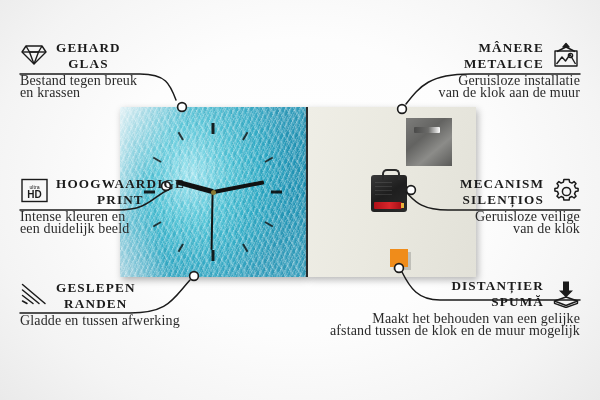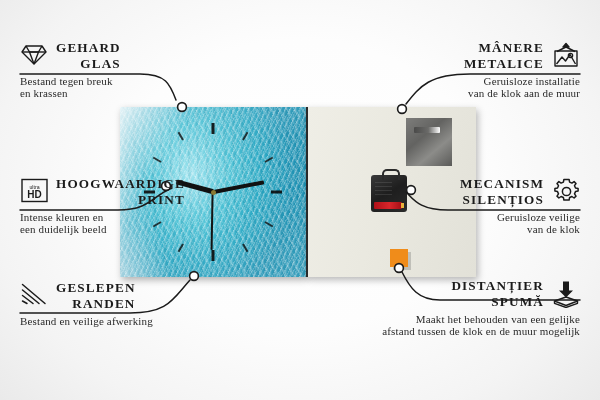--- a/index.html
+++ b/index.html
@@ -45,26 +45,26 @@
   .feat-title {
     font-family: "Liberation Serif", serif;
     font-size: 13.2px;
     font-weight: 700;
     letter-spacing: 1.15px;
     color: #1b1b1b;
     line-height: 15.5px;
     text-transform: uppercase;
     white-space: pre-line;
   }
-  .feature.left .feat-title { text-align: right; }
+  .feature.left .feat-title { text-align: center; }
   .feature.right .feat-title { text-align: right; }
 
   .feat-desc {
     font-family: "Liberation Serif", serif;
-    font-size: 11px;
+    font-size: 14px;
     color: #2a2a2a;
     line-height: 12.4px;
     letter-spacing: 0.15px;
     white-space: pre-line;
     margin-top: 4px;
   }
   .feature.left .feat-desc { text-align: left; }
   .feature.right .feat-desc { text-align: right; }
 
   .icon-box {
@@ -325,21 +325,21 @@
             <line x1="1.5" y1="2.5" x2="24" y2="21.5"></line>
             <line x1="1.5" y1="8" x2="18" y2="21.5"></line>
             <line x1="1.5" y1="13.5" x2="12" y2="21.5"></line>
             <line x1="1.5" y1="19" x2="6" y2="21.5"></line>
           </g>
         </svg>
       </span>
       <span class="feat-title">GESLEPEN
 RANDEN</span>
     </div>
-    <div class="feat-desc">Bestand en veilige afwerking</div>
+    <div class="feat-desc">Gladde en tussen afwerking</div>
   </div>
 
   <div class="feature right" style="right:20px; top:40px; width:220px;">
     <div class="head">
       <span class="feat-title">MÂNERE
 METALICE</span>
       <span class="icon-box">
         <svg width="28" height="26" viewBox="0 0 28 26">
           <g fill="none" stroke="#1b1b1b" stroke-width="1.4" stroke-linejoin="round">
             <path d="M14 1.5 L11 5 H17 Z" fill="#1b1b1b"></path>

